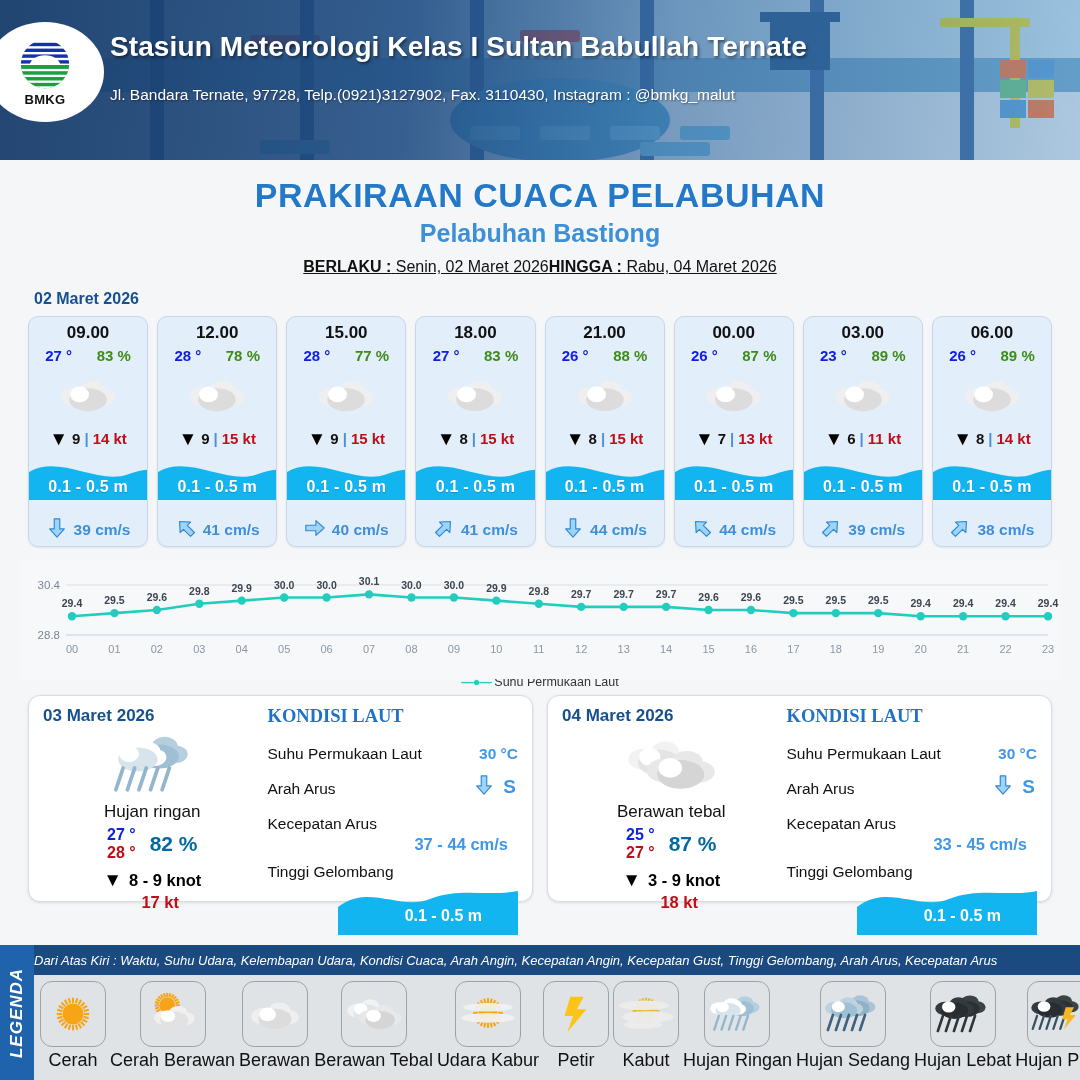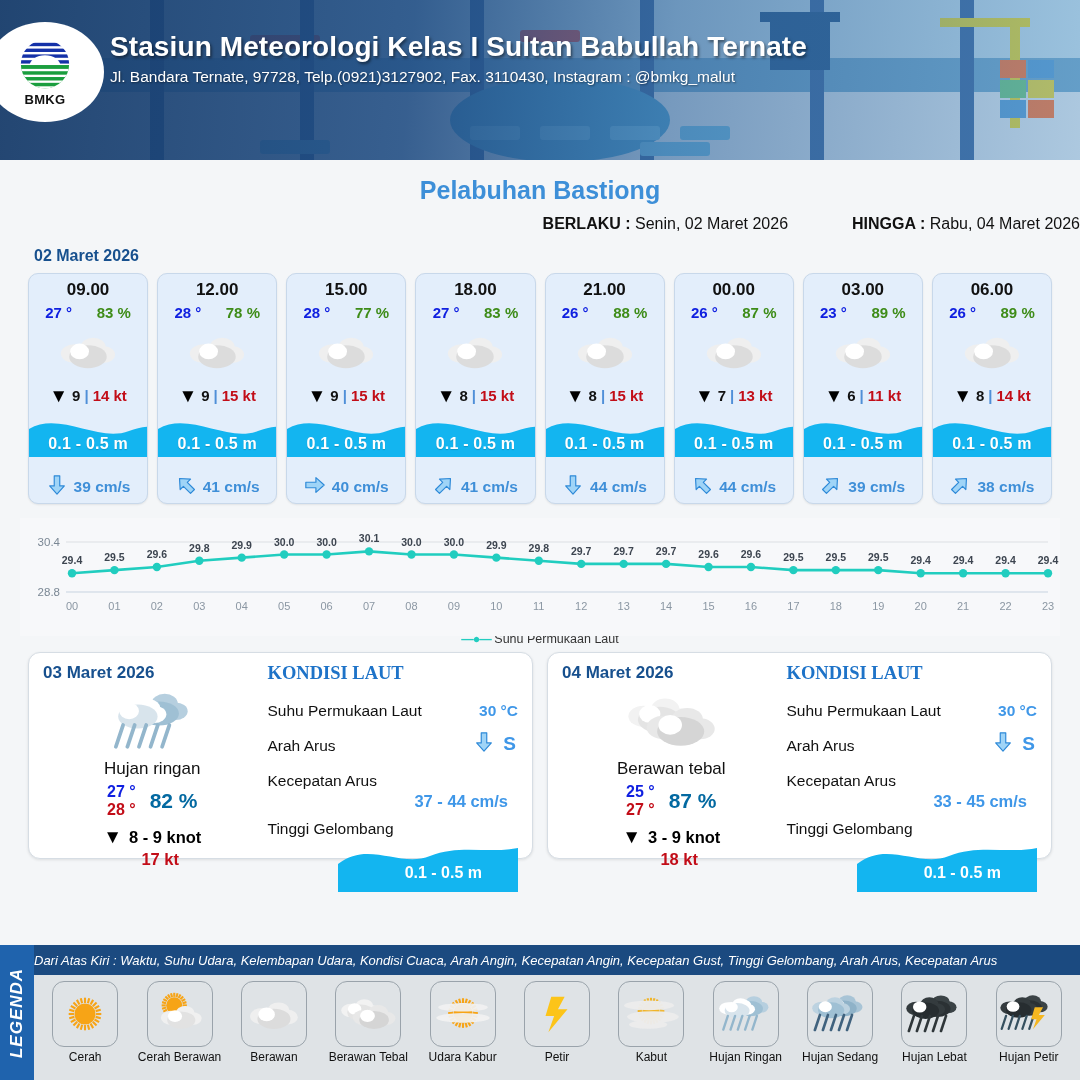--- a/index.html
+++ b/index.html
@@ -34,35 +34,35 @@
   .hdr-text { position:absolute; left:110px; top:28px; z-index:5; }
   .hdr-line1 {
     color:#fff; font-weight:bold; font-size:19.5px; letter-spacing:.2px;
     text-shadow: 1px 1px 2px rgba(0,0,0,.45);
   }
   .hdr-line2 {
     color:#fff; font-weight:bold; font-size:28px; letter-spacing:.1px; margin-top:3px;
     text-shadow: 1.5px 1.5px 3px rgba(0,0,0,.5);
   }
   .hdr-line3 {
-    color:#fff; font-size:15.5px; margin-top:5px; margin-left:0px;
+    color:#fff; font-size:15.5px; margin-top:23px; margin-left:0px;
     text-shadow: 1px 1px 2px rgba(0,0,0,.45);
   }
 
   
   .titlewrap { text-align:center; margin-top:16px; }
   .title-main {
     color:#2378c8; font-size:34px; font-weight:bold; letter-spacing:.5px;
     font-stretch: condensed;
     text-shadow: 1px 1px 0 rgba(255,255,255,.9);
   }
   .title-sub { color:#3d8fd8; font-size:25px; font-weight:bold; margin-top:4px; }
   .validrow {
     margin-top:10px; font-size:16px; color:#111;
-    display:flex; justify-content:flex-end; gap:64px;
+    display:flex; justify-content:center; text-decoration:underline;
   }
   .validrow b { font-weight:bold; }
   .validrow span.val { font-weight:normal; }
 
   
   .datelabel { color:#17508e; font-weight:bold; font-size:16px; margin:14px 0 4px 34px; }
   .cards { display:flex; gap:9px; padding:4px 28px; }
   .card {
     flex:1; background:#e3eefb; border:1px solid #c8d8ea; border-radius:10px;
     overflow:hidden; position:relative; padding-top:6px;
@@ -147,21 +147,21 @@
   }
   .legend-items {
     position:absolute; left:34px; right:0; top:30px; height:105px;
     display:flex; align-items:flex-start; padding:6px 6px 0 6px; gap:4px;
   }
   .legitem { flex:1; display:flex; flex-direction:column; align-items:center; }
   .legbox {
     width:66px; height:66px; border:1px solid #9aa3ab; border-radius:12px;
     background:#dfe3e6; display:flex; align-items:center; justify-content:center;
   }
-  .leglabel { font-size:12px; color:#111; margin-top:3px; text-align:center; white-space:nowrap;}
+  .leglabel { font-size:18px; color:#111; margin-top:3px; text-align:center; white-space:nowrap;}
 </style>
 </head>
 <body>
 
 <div class="header">
   <svg class="hdr-art" viewBox="0 0 1080 160" preserveAspectRatio="none">
     <rect x="0" y="0" width="1080" height="160" fill="#7fb2d6"></rect>
     <rect x="0" y="0" width="1080" height="60" fill="#b8d8ec"></rect>
     <rect x="0" y="58" width="1080" height="36" fill="#6fa8cf"></rect>
     <rect x="0" y="92" width="1080" height="68" fill="#cfe0ee"></rect>
@@ -233,20 +233,21 @@
     <div class="logo-label">BMKG</div>
   </div>
 
   <div class="hdr-text">
     <div class="hdr-line2">Stasiun Meteorologi Kelas I Sultan Babullah Ternate</div>
     <div class="hdr-line3">Jl. Bandara Ternate, 97728, Telp.(0921)3127902, Fax. 3110430, Instagram : @bmkg_malut</div>
   </div>
 </div>
 
 <div class="titlewrap">
+  <div class="title-main">PRAKIRAAN CUACA PELABUHAN</div>
   <div class="title-sub">Pelabuhan Bastiong</div>
   <div class="validrow">
     <div>
       <b>BERLAKU :</b>
       <span class="val">Senin, 02 Maret 2026</span>
     </div>
     <div>
       <b>HINGGA :</b>
       <span class="val">Rabu, 04 Maret 2026</span>
     </div>

